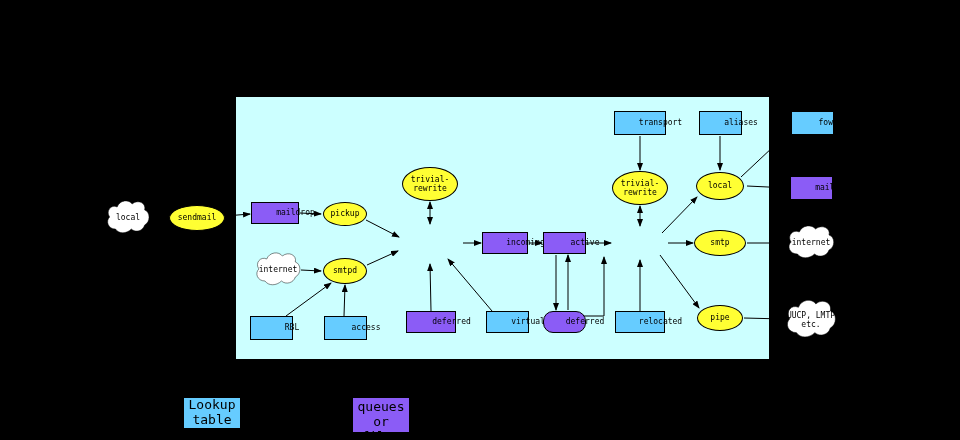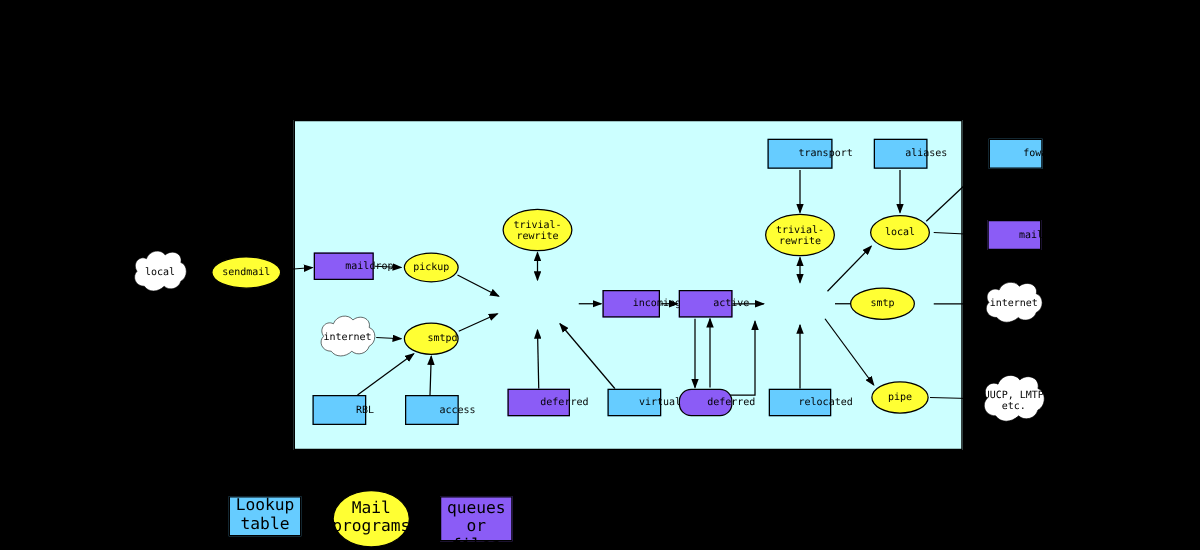--- a/index.html
+++ b/index.html
@@ -112,31 +112,31 @@
   <div class="node ellipse program" style="left:169px;top:205px;width:56px;height:26px;">
     <span>sendmail</span>
   </div>
   <div class="node ellipse program" style="left:323px;top:202px;width:44px;height:24px;">
     <span>pickup</span>
   </div>
   <div class="node ellipse program" style="left:402px;top:167px;width:56px;height:34px;">
     <span>trivial-</span>
     <span>rewrite</span>
   </div>
-  <div class="node ellipse program" style="left:323px;top:258px;width:44px;height:26px;align-items:flex-end;">
+  <div class="node ellipse program" style="left:323px;top:258px;width:44px;height:26px;">
     <span>smtpd</span>
   </div>
   <div class="node ellipse program" style="left:612px;top:171px;width:56px;height:34px;">
     <span>trivial-</span>
     <span>rewrite</span>
   </div>
   <div class="node ellipse program" style="left:696px;top:172px;width:48px;height:28px;">
     <span>local</span>
   </div>
-  <div class="node ellipse program" style="left:680px;top:230px;width:52px;height:26px;">
+  <div class="node ellipse program" style="left:694px;top:230px;width:52px;height:26px;">
     <span>smtp</span>
   </div>
   <div class="node ellipse program" style="left:697px;top:305px;width:46px;height:26px;">
     <span>pipe</span>
   </div>
 
   <div class="node rect queue" style="left:251px;top:202px;width:48px;height:22px;">
     <span>maildrop</span>
   </div>
   <div class="node rect queue" style="left:482px;top:232px;width:46px;height:22px;">
@@ -173,20 +173,17 @@
   <div class="node rect lookup" style="left:486px;top:311px;width:38px;height:22px;">
     <span>virtual</span>
   </div>
   <div class="node rect lookup" style="left:615px;top:311px;width:50px;height:22px;align-items:center;">
     <span>relocated</span>
   </div>
 
   <div class="node rect lookup legend-item" style="left:183px;top:397px;width:58px;height:32px;">
     <span>Lookup table</span>
   </div>
-  <div class="node ellipse program legend-item" style="left:266px;top:392px;width:62px;height:46px;">
-    <span>Mail programs</span>
-  </div>
   <div class="node rect queue legend-item" style="left:352px;top:397px;width:58px;height:36px;">
     <span>Mail queues or files</span>
   </div>
 
 </div>
 
 </body></html>

